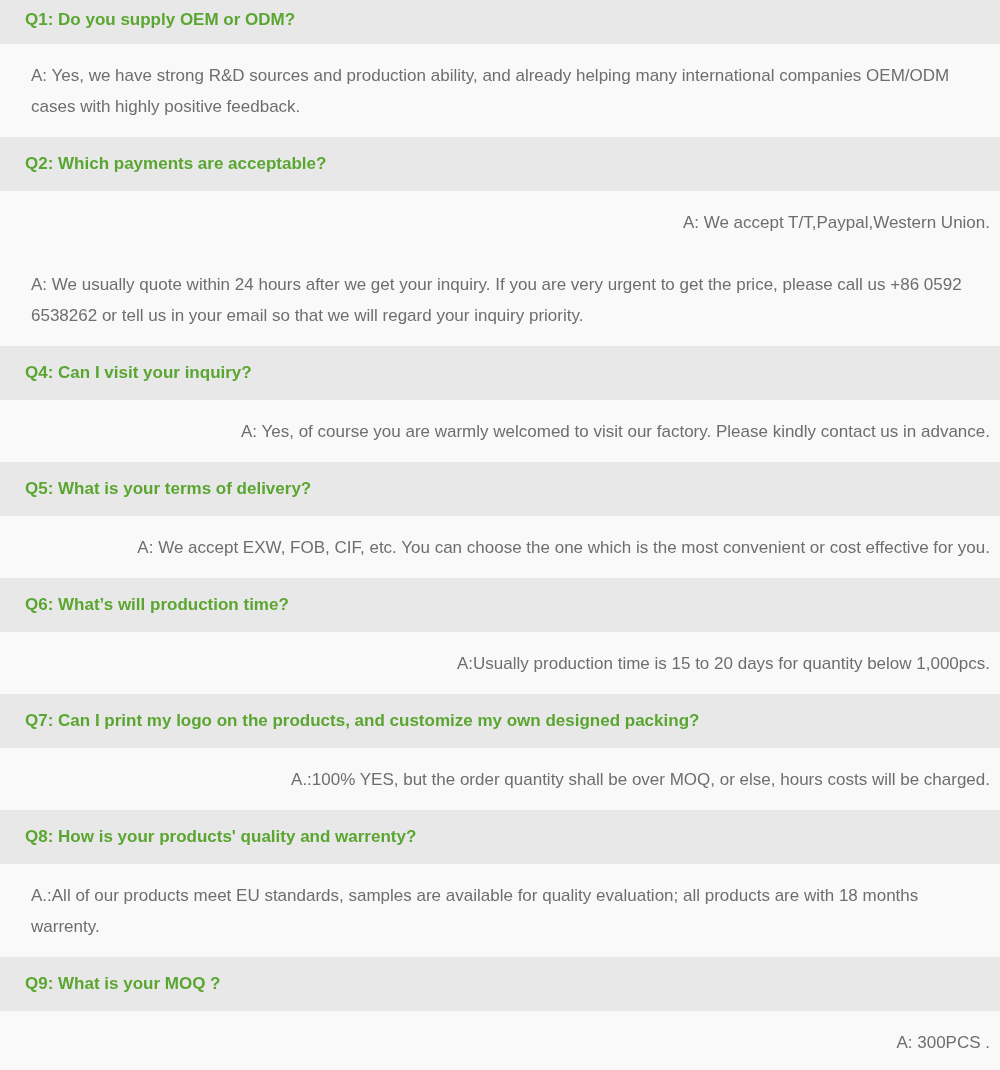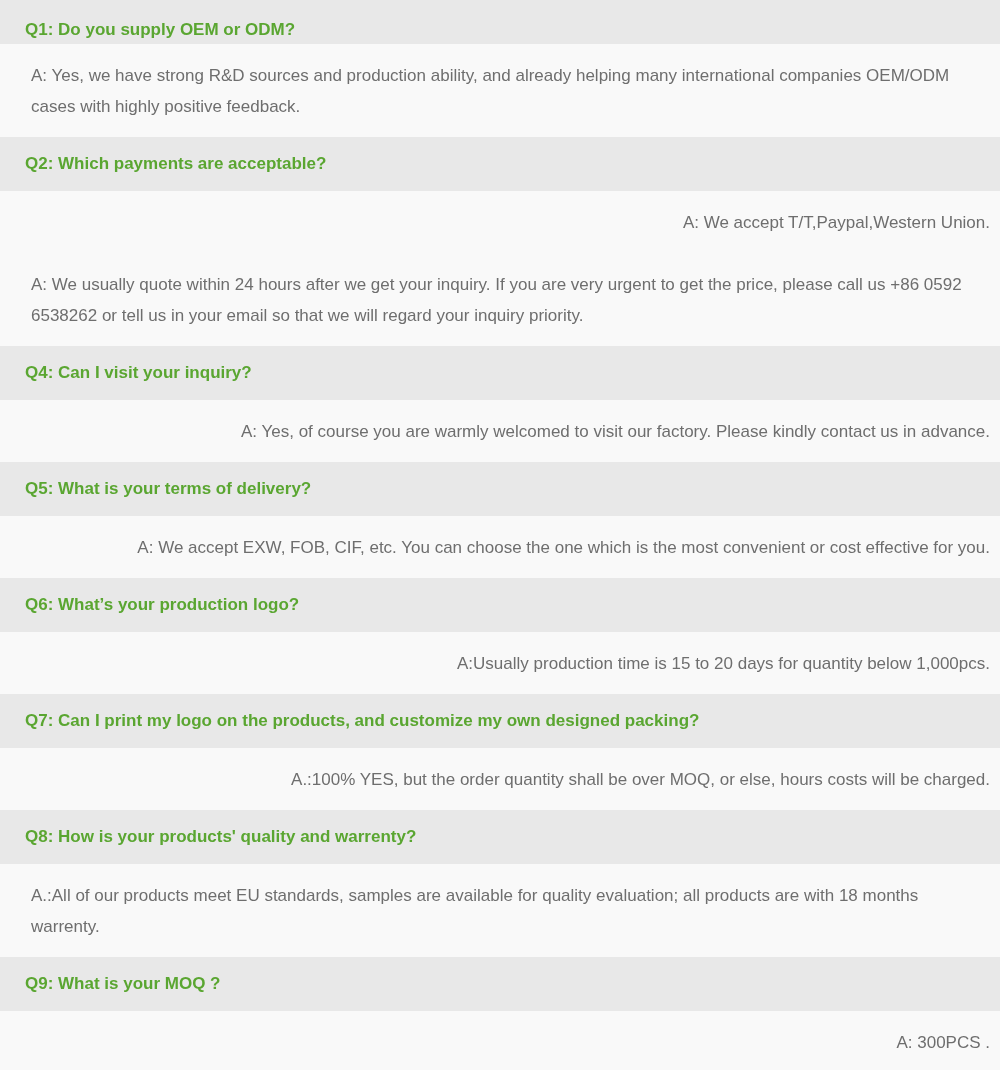--- a/index.html
+++ b/index.html
@@ -15,21 +15,21 @@
     background: #e8e8e8;
     height: 54px;
     box-sizing: border-box;
     padding-left: 25px;
     display: flex;
     align-items: center;
     font-weight: bold;
     font-size: 17px;
     color: #5aa631;
   }
-  .q.first { height: 44px; padding-top: 20px; align-items: flex-start; }
+  .q.first { height: 44px; padding-top: 10px; align-items: flex-start; }
   .a {
     background: #f9f9f9;
     box-sizing: border-box;
     padding: 0 10px 0 31px;
     font-size: 17px;
     line-height: 31px;
     color: #6e6e6e;
     display: flex;
     align-items: center;
     justify-content: flex-end;
@@ -58,21 +58,21 @@
   <div class="q">Q4: Can I visit your inquiry?</div>
   <div class="a one">
       <span>A: Yes, of course you are warmly welcomed to visit our factory. Please kindly contact us in advance.</span>
     </div>
 
   <div class="q">Q5: What is your terms of delivery?</div>
   <div class="a one">
       <span>A: We accept EXW, FOB, CIF, etc. You can choose the one which is the most convenient or cost effective for you.</span>
     </div>
 
-  <div class="q">Q6: What’s your production logo?</div>
+  <div class="q">Q6: What’s will production time?</div>
   <div class="a one">
       <span>A:Usually production time is 15 to 20 days for quantity below 1,000pcs.</span>
     </div>
 
   <div class="q">Q7: Can I print my logo on the products, and customize my own designed packing?</div>
   <div class="a one">
       <span>A.:100% YES, but the order quantity shall be over MOQ, or else, hours costs will be charged.</span>
     </div>
 
   <div class="q">Q8: How is your products' quality and warrenty?</div>

